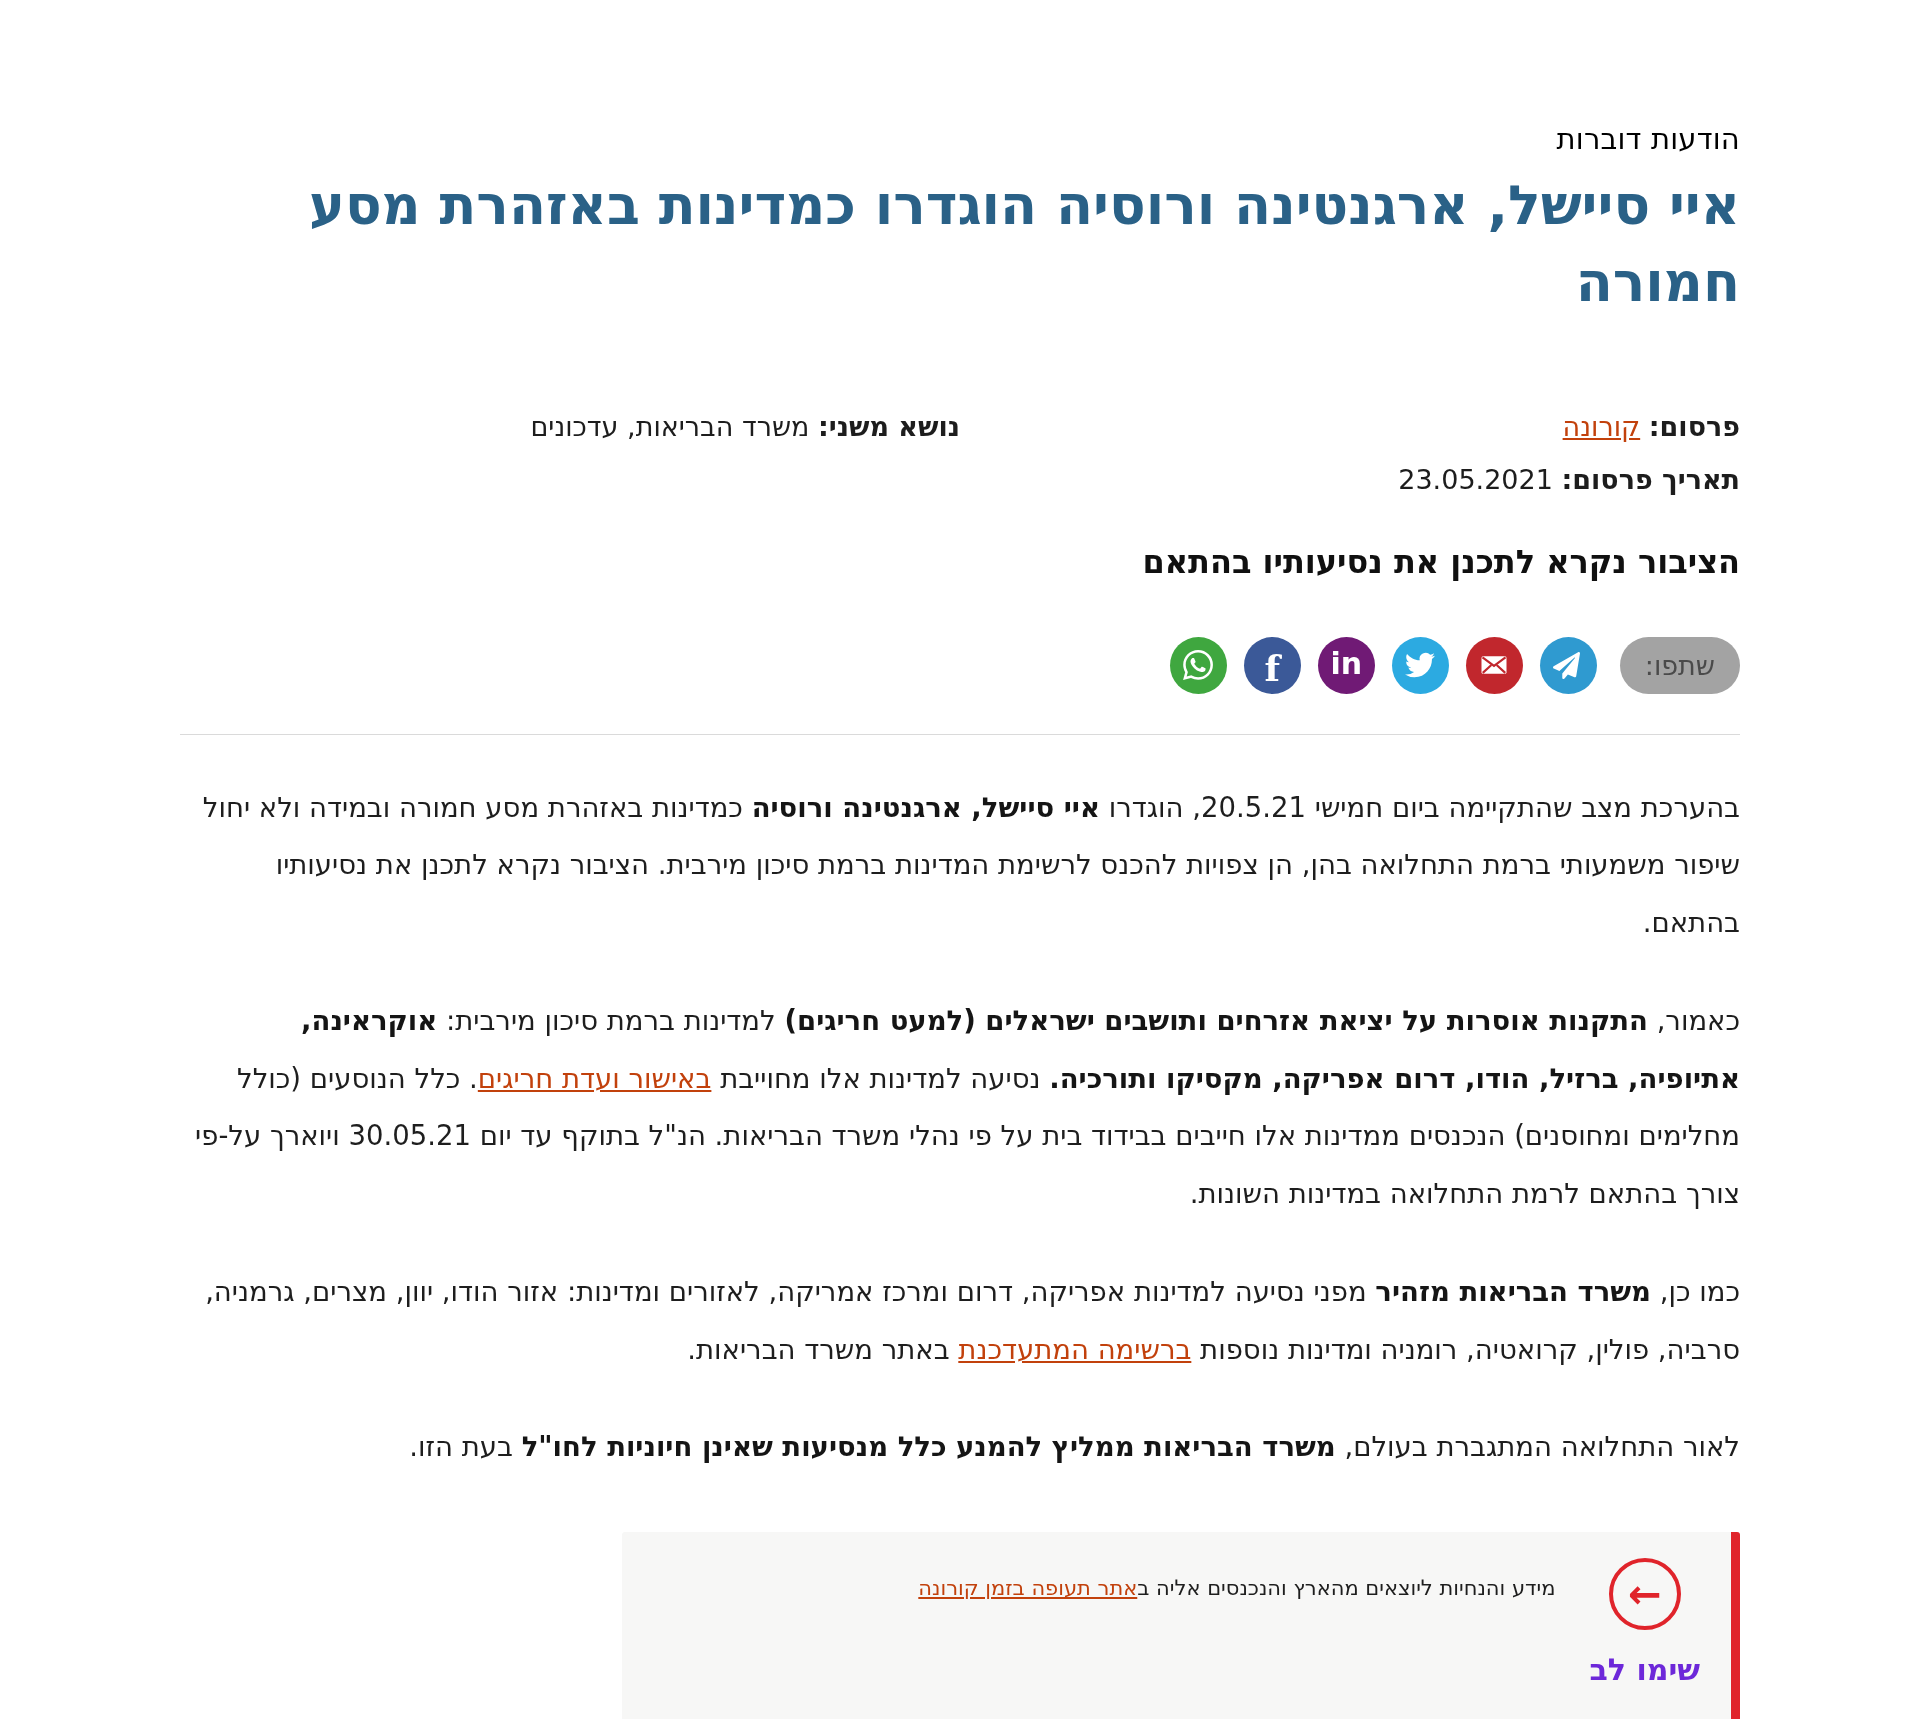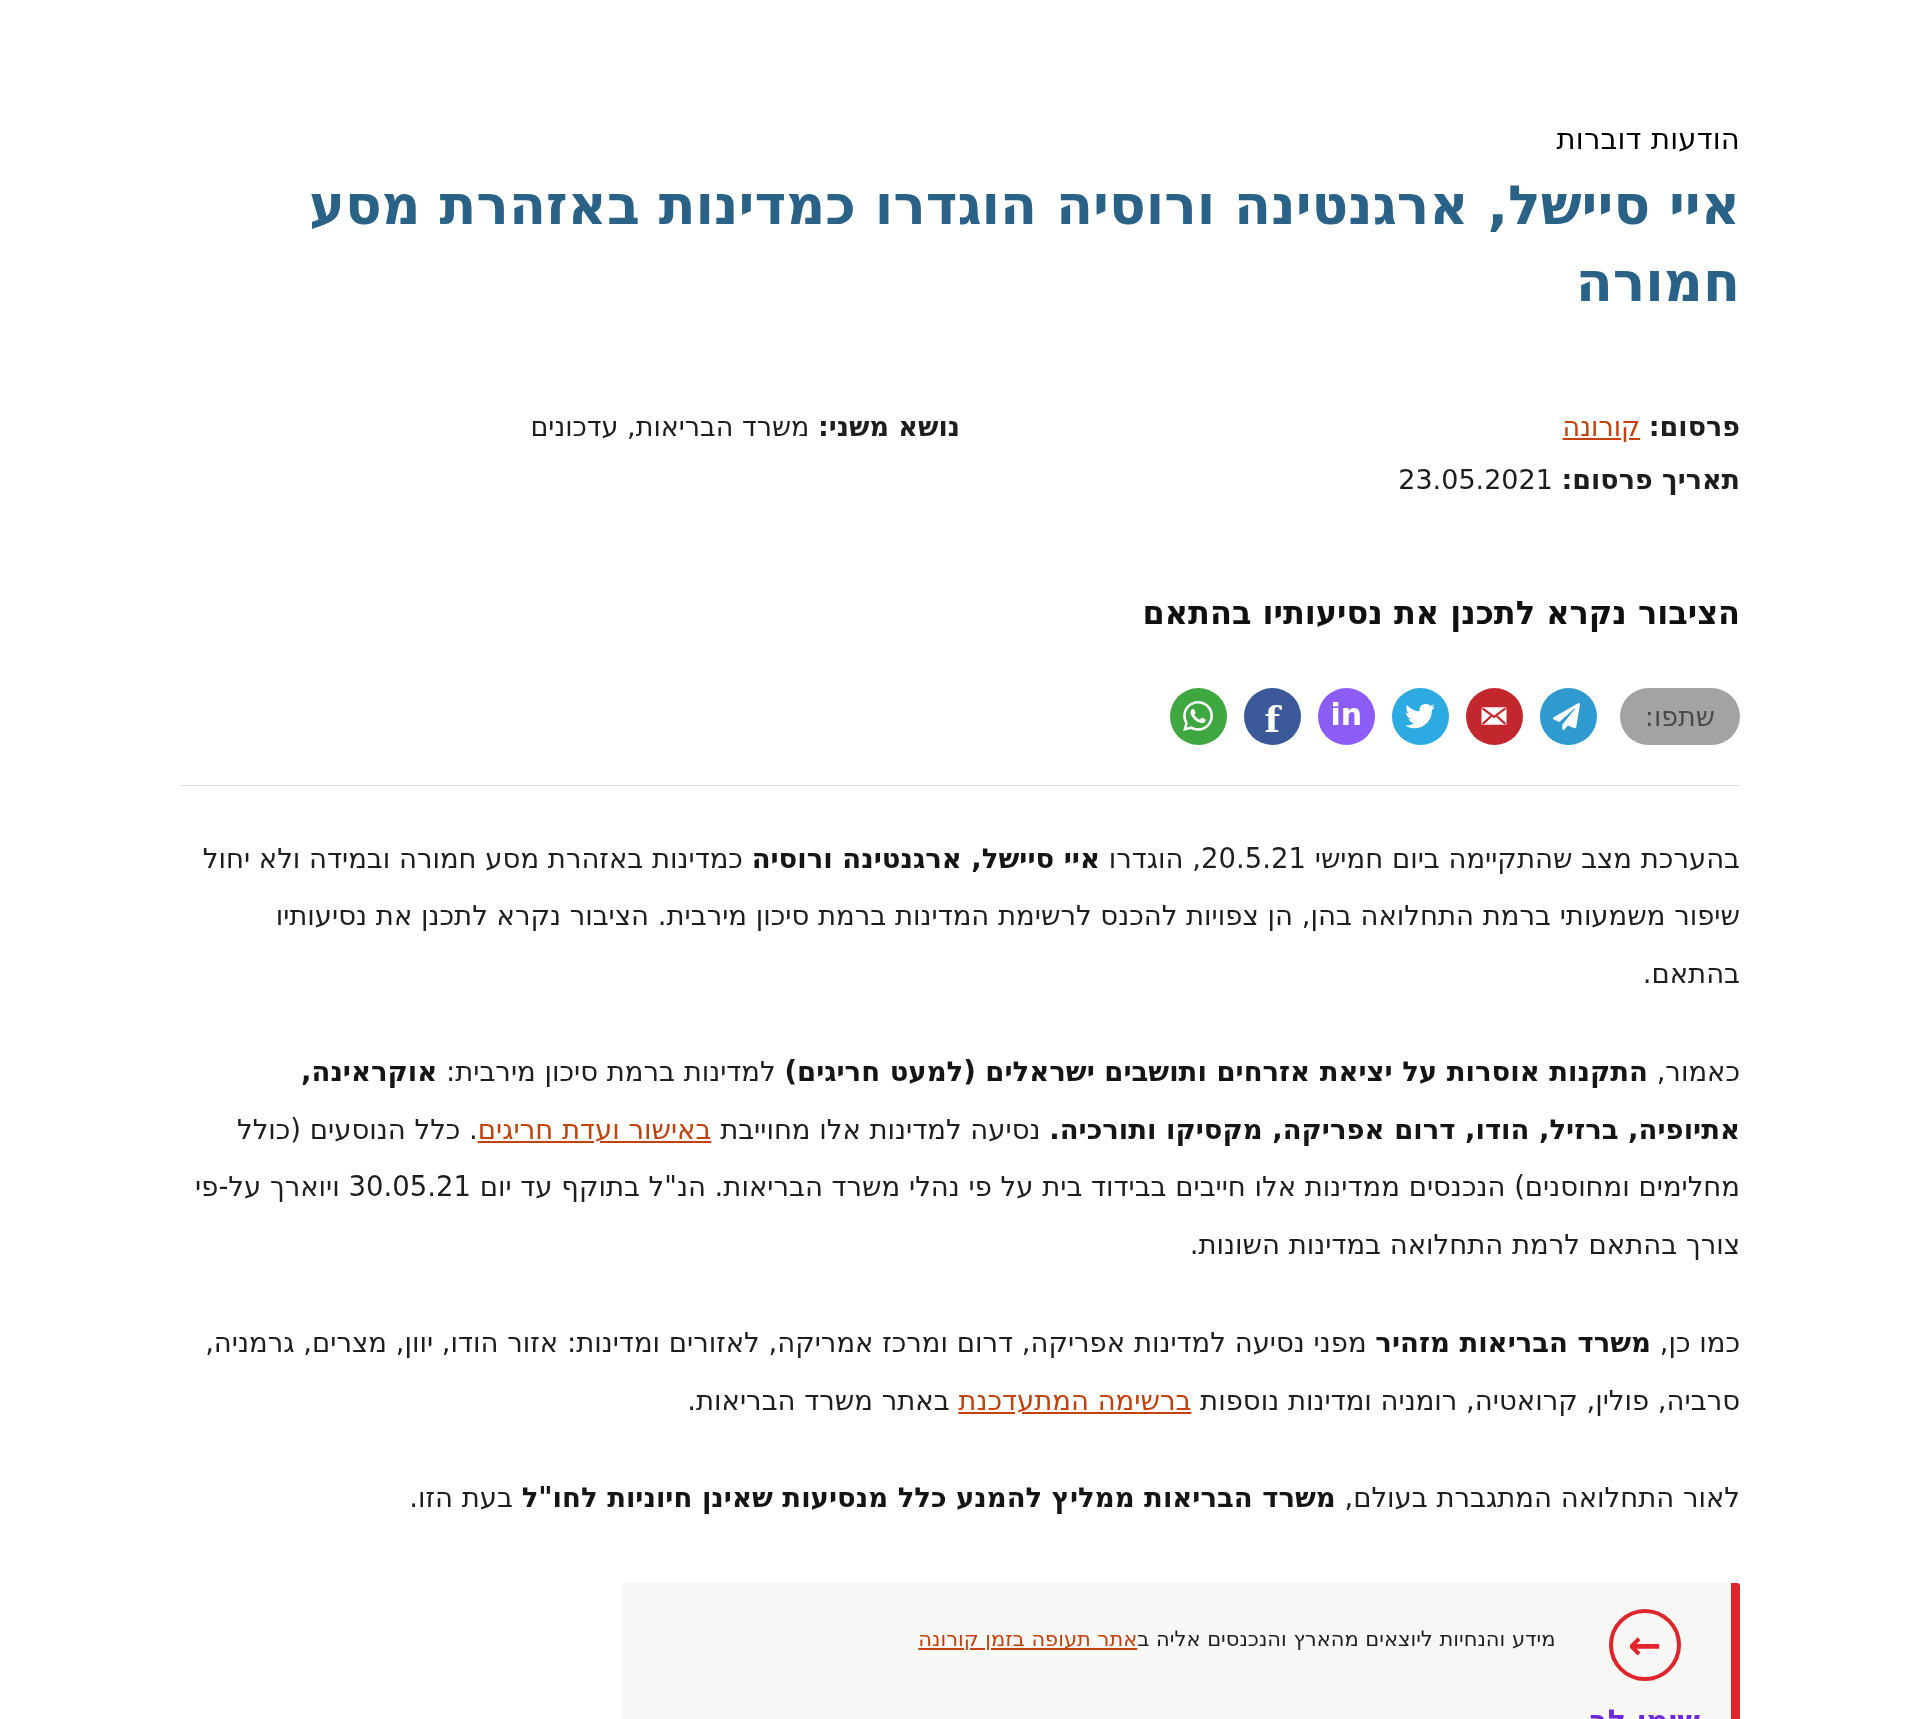--- a/index.html
+++ b/index.html
@@ -18,21 +18,21 @@
     color:#2a6187; line-height:1.42;
   }
 
   .meta { margin-top:88px; display:grid; grid-template-columns:1fr 1fr; row-gap:18px; font-size:27px; color:#1d1d1d; }
   .meta .lbl { font-weight:bold; }
   .meta-item { line-height:1.3; }
   .col1 { grid-column:1; }
   .col2 { grid-column:2; }
   a.lnk { color:#c2410c; text-decoration:underline; cursor:pointer; }
 
-  h2.subtitle { margin-top:96px; font-size:32px; font-weight:bold; color:#101010; }
+  h2.subtitle { margin-top:45px; font-size:32px; font-weight:bold; color:#101010; }
 
   .share-row { margin-top:56px; display:flex; align-items:center; gap:17px; }
   .share-pill {
     background:#a3a3a3; border-radius:30px; height:57px; padding:0 25px;
     display:flex; align-items:center; font-size:27px; color:#4a4a4a; margin-left:6px;
   }
   .sicon {
     width:57px; height:57px; border-radius:50%;
     display:flex; align-items:center; justify-content:center; cursor:pointer; flex:0 0 auto;
   }
@@ -109,21 +109,21 @@
             <rect x="2" y="5" width="20" height="14" rx="1.3" fill="#fff"></rect>
             <path d="M2.8 5.9 12 12.7l9.2-6.8" fill="none" stroke="#c1272d" stroke-width="1.7"></path>
             <path d="M3 18.3 9.9 12M21 18.3 14.1 12" fill="none" stroke="#c1272d" stroke-width="1.7"></path>
           </svg>
         </a>
         <a class="sicon" style="background: rgb(44, 170, 225);">
           <svg width="30" height="30" viewBox="0 0 24 24">
             <path fill="#fff" d="M23.953 4.57a10 10 0 01-2.825.775 4.958 4.958 0 002.163-2.723c-.951.555-2.005.959-3.127 1.184a4.92 4.92 0 00-8.384 4.482C7.69 8.095 4.067 6.13 1.64 3.162a4.822 4.822 0 00-.666 2.475c0 1.71.87 3.213 2.188 4.096a4.904 4.904 0 01-2.228-.616v.06a4.923 4.923 0 003.946 4.827 4.996 4.996 0 01-2.212.085 4.936 4.936 0 004.604 3.417 9.867 9.867 0 01-6.102 2.105c-.39 0-.779-.023-1.17-.067a13.995 13.995 0 007.557 2.209c9.053 0 13.998-7.496 13.998-13.985 0-.21 0-.42-.015-.63A9.935 9.935 0 0024 4.59z"></path>
           </svg>
         </a>
-        <a class="sicon" style="background: #8b5cf6;">
+        <a class="sicon" style="background: #701a75;">
           <span class="txtico">in</span>
         </a>
         <a class="sicon" style="background: rgb(59, 89, 152);">
           <span class="txtico fb" style="font-family:'DejaVu Serif',serif;">f</span>
         </a>
         <a class="sicon" style="background: rgb(63, 167, 63);">
           <svg width="30" height="30" viewBox="0 0 24 24">
             <path fill="#fff" d="M17.472 14.382c-.297-.149-1.758-.867-2.03-.967-.273-.099-.471-.148-.67.15-.197.297-.767.966-.94 1.164-.173.199-.347.223-.644.075-.297-.15-1.255-.463-2.39-1.475-.883-.788-1.48-1.761-1.653-2.059-.173-.297-.018-.458.13-.606.134-.133.298-.347.446-.52.149-.174.198-.298.298-.497.099-.198.05-.371-.025-.52-.075-.149-.669-1.612-.916-2.207-.242-.579-.487-.5-.669-.51-.173-.008-.371-.01-.57-.01-.198 0-.52.074-.792.372-.272.297-1.04 1.016-1.04 2.479 0 1.462 1.065 2.875 1.213 3.074.149.198 2.096 3.2 5.077 4.487.709.306 1.262.489 1.694.625.712.227 1.36.195 1.871.118.571-.085 1.758-.719 2.006-1.413.248-.694.248-1.289.173-1.413-.074-.124-.272-.198-.57-.347m-5.421 7.403h-.004a9.87 9.87 0 01-5.031-1.378l-.361-.214-3.741.982.998-3.648-.235-.374a9.86 9.86 0 01-1.51-5.26c.001-5.45 4.436-9.884 9.888-9.884 2.64 0 5.122 1.03 6.988 2.898a9.825 9.825 0 012.893 6.994c-.003 5.45-4.437 9.884-9.885 9.884m8.413-18.297A11.815 11.815 0 0012.05 0C5.495 0 .16 5.335.157 11.892c0 2.096.547 4.142 1.588 5.945L.057 24l6.305-1.654a11.882 11.882 0 005.683 1.448h.005c6.554 0 11.89-5.335 11.893-11.893a11.821 11.821 0 00-3.48-8.413z"></path>
           </svg>
         </a>

